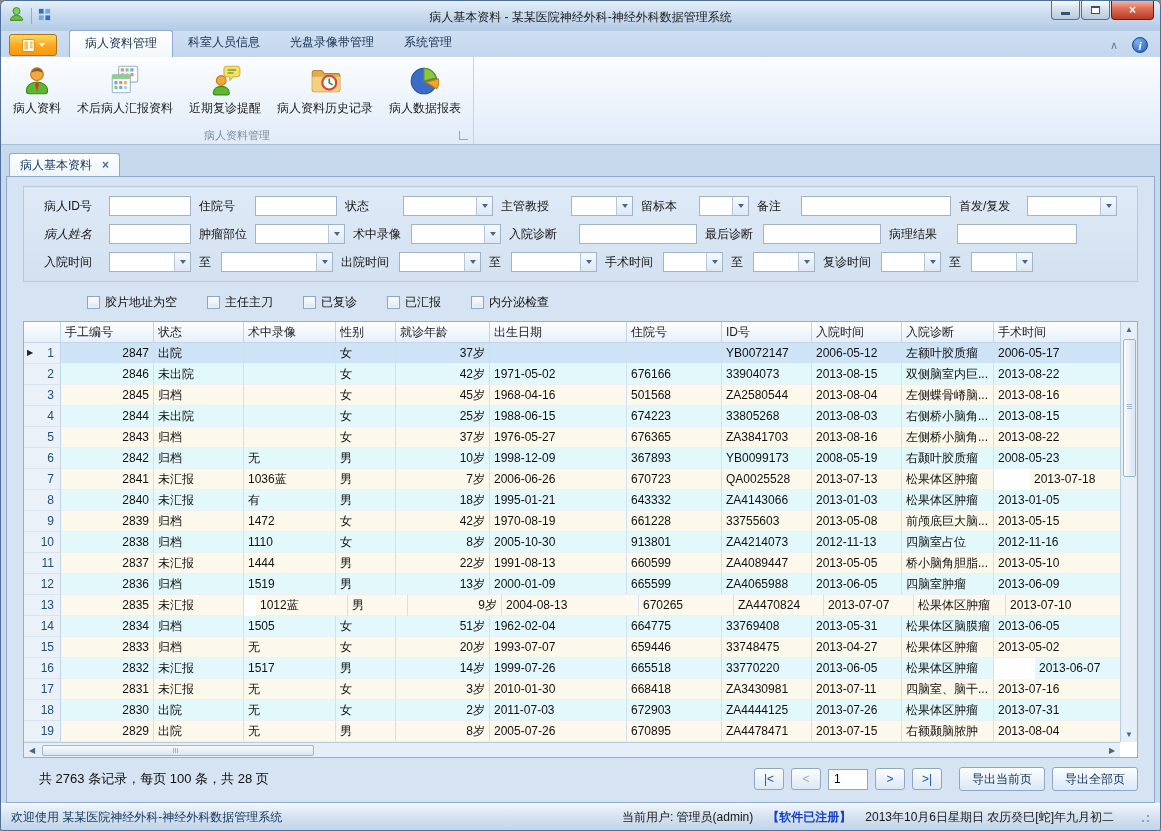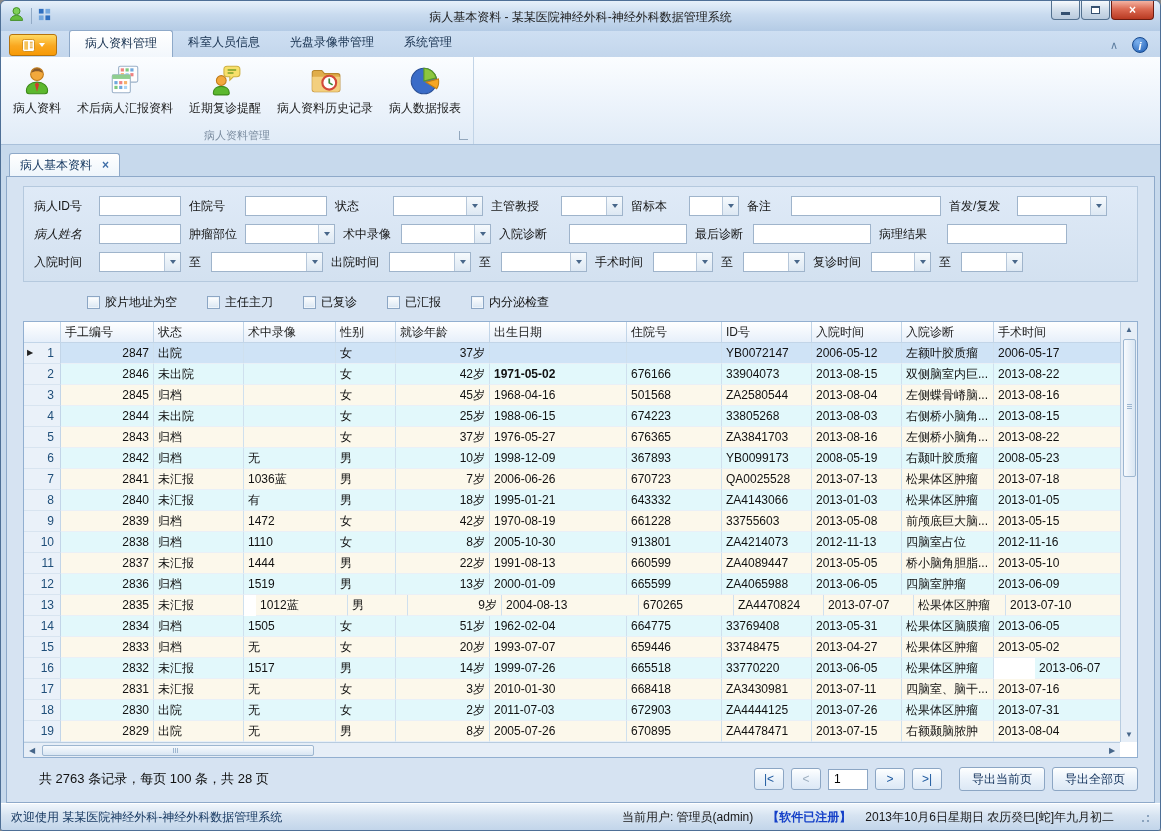--- a/index.html
+++ b/index.html
@@ -50,21 +50,21 @@
 
   
   .content { flex:1; background:#c7d9ec; padding:6px 5px 0; display:flex; flex-direction:column; min-height:0; }
   .doctabs { height:25px; flex:none; display:flex; align-items:flex-end; padding-left:3px; }
   .doctab { height:23px; display:flex; align-items:center; gap:10px; padding:0 10px;
     background:linear-gradient(#ffffff,#eef5fb); border:1px solid #8ea9c9; border-bottom:none; border-radius:3px 3px 0 0; color:#12355e; }
   .tclose { color:#3f6fa8; font-weight:bold; font-size:12px; line-height:1; cursor:default; }
   .panel { flex:1; min-height:0; background:#d6e3f2; border:1px solid #8ea9c9; padding:9px 16px 0; display:flex; flex-direction:column; }
 
   
-  .filter { flex:none; border:1px solid #b5c9de; background:linear-gradient(#dfeaf7,#d3e1f0); padding:9px 10px; display:flex; flex-direction:column; gap:8px; }
+  .filter { flex:none; border:1px solid #b5c9de; background:linear-gradient(#dfeaf7,#d3e1f0); padding:9px 20px; display:flex; flex-direction:column; gap:8px; }
   .frow { display:flex; align-items:center; gap:8px; }
   .flabel { flex:none; color:#151515; white-space:nowrap; }
   .ftext { flex:none; height:20px; border:1px solid #9fb4cb; background:#fff; padding:0 3px; font:inherit; }
   .combo { flex:none; height:20px; border:1px solid #9fb4cb; background:#fff; display:flex; }
   .combo-val { flex:1; }
   .arrow-btn { width:16px; margin-left:auto; background:linear-gradient(#f6fafd,#dde8f3); border-left:1px solid #b6c7da;
     display:flex; align-items:center; justify-content:center; cursor:default; }
   .arrow-glyph { width:0; height:0; border-left:3px solid transparent; border-right:3px solid transparent; border-top:4px solid #48678a; }
 
   
@@ -439,21 +439,21 @@
                 <div class="gcell" style="width: 92px;">左额叶胶质瘤</div>
                 <div class="gcell" style="width: 130px;">2006-05-17</div>
               </div>
               <div class="grow cyan">
                 <div class="rownum">2</div>
                 <div class="gcell al-r" style="width: 93px;">2846</div>
                 <div class="gcell" style="width: 90px;">未出院</div>
                 <div class="gcell" style="width: 92px;"></div>
                 <div class="gcell" style="width: 60px;">女</div>
                 <div class="gcell al-r" style="width: 94px;">42岁</div>
-                <div class="gcell" style="width: 137px; font-weight: bold;">1971-05-02</div>
+                <div class="gcell" style="width: 137px;">1971-05-02</div>
                 <div class="gcell" style="width: 95px;">676166</div>
                 <div class="gcell" style="width: 90px;">33904073</div>
                 <div class="gcell" style="width: 90px;">2013-08-15</div>
                 <div class="gcell" style="width: 92px;">双侧脑室内巨...</div>
                 <div class="gcell" style="width: 130px;">2013-08-22</div>
               </div>
               <div class="grow cream">
                 <div class="rownum">3</div>
                 <div class="gcell al-r" style="width: 93px;">2845</div>
                 <div class="gcell" style="width: 90px;">归档</div>
@@ -514,21 +514,21 @@
                 <div class="gcell al-r" style="width: 93px;">2841</div>
                 <div class="gcell" style="width: 90px;">未汇报</div>
                 <div class="gcell" style="width: 92px;">1036蓝</div>
                 <div class="gcell" style="width: 60px;">男</div>
                 <div class="gcell al-r" style="width: 94px;">7岁</div>
                 <div class="gcell" style="width: 137px;">2006-06-26</div>
                 <div class="gcell" style="width: 95px;">670723</div>
                 <div class="gcell" style="width: 90px;">QA0025528</div>
                 <div class="gcell" style="width: 90px;">2013-07-13</div>
                 <div class="gcell" style="width: 92px;">松果体区肿瘤</div>
-                <div class="gcell" style="width: 130px;">2013-07-18</div>
+                <div class="gcell" style="width: 130px; margin-left: 36px;">2013-07-18</div>
               </div>
               <div class="grow cyan">
                 <div class="rownum">8</div>
                 <div class="gcell al-r" style="width: 93px;">2840</div>
                 <div class="gcell" style="width: 90px;">未汇报</div>
                 <div class="gcell" style="width: 92px;">有</div>
                 <div class="gcell" style="width: 60px;">男</div>
                 <div class="gcell al-r" style="width: 94px;">18岁</div>
                 <div class="gcell" style="width: 137px;">1995-01-21</div>
                 <div class="gcell" style="width: 95px;">643332</div>

